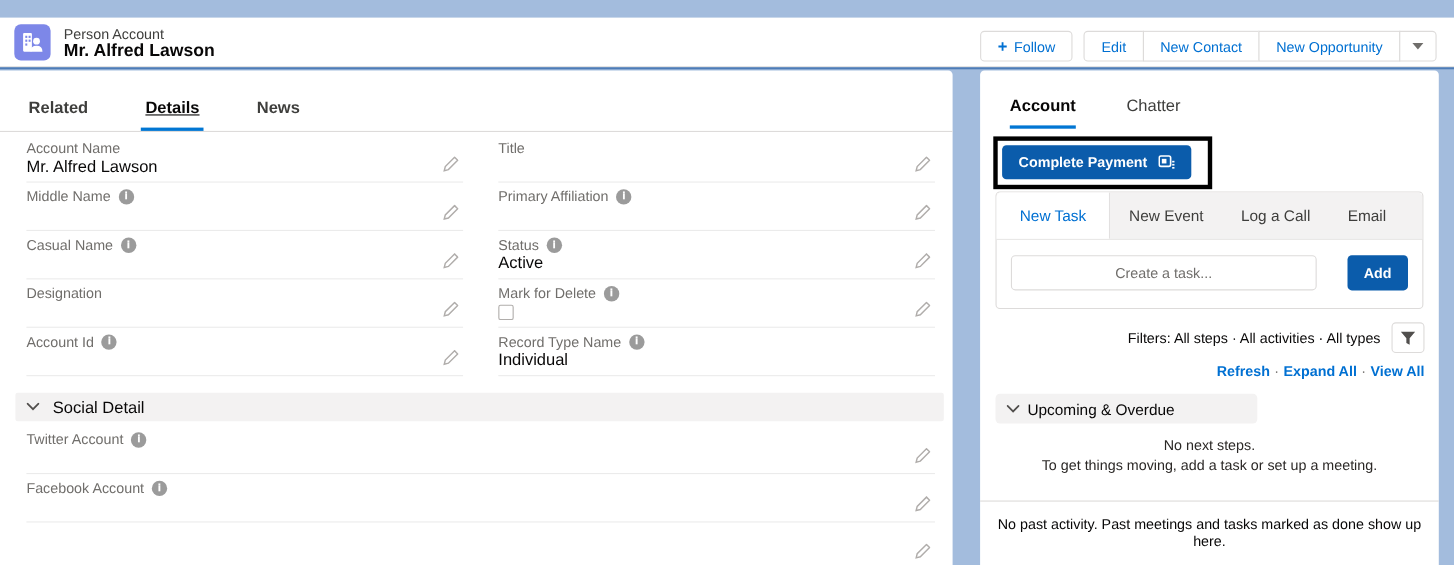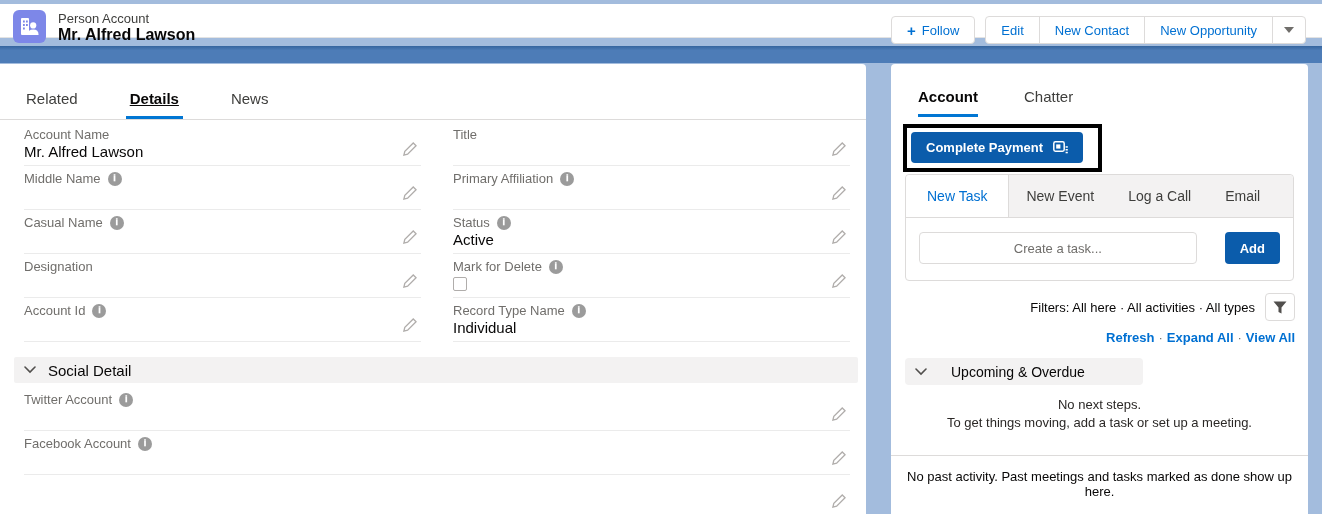--- a/index.html
+++ b/index.html
@@ -1,20 +1,20 @@
 <!DOCTYPE html>
 <html><head>
 <meta charset="utf-8">
 <style>
   * { margin:0; padding:0; box-sizing:border-box; }
   html,body { width:1322px; height:514px; overflow:hidden;
     font-family:"Liberation Sans", sans-serif; background:#a3bcdd; }
 
   
-  .topbar { position:absolute; top:4px; left:0; right:0; height:34px; background:#fff;
+  .topbar { position:absolute; top:16px; left:0; right:0; height:45px; background:#fff;
     border-bottom:1px solid #e3e3e3; z-index:3; }
   .entity { position:absolute; left:13px; top:6px; width:33px; height:33px;
     border-radius:6px; background:#7d87e8; display:flex; align-items:center; justify-content:center; }
   .rec-type { position:absolute; left:58px; top:7px; font-size:13px; color:#3e3e3c; }
   .rec-name { position:absolute; left:58px; top:22px; font-size:16px; font-weight:bold; color:#080707; }
 
   .actions { position:absolute; right:16px; top:12px; display:flex; align-items:center; }
   .btn { height:28px; display:flex; align-items:center; gap:6px; background:#fff;
     border:1px solid #dddbda; color:#0070d2; font-size:13px; padding:0 15px; cursor:pointer; }
   .btn-follow { border-radius:4px; margin-right:10px; }
@@ -30,21 +30,21 @@
     background:linear-gradient(#35659e, #4d7cb7 25%, #4d7cb7); z-index:2; }
 
   
   .card { position:absolute; top:64px; bottom:0; background:#fff; }
   .card-left  { left:0; width:866px; border-radius:0 4px 0 0; }
   .card-right { left:891px; width:417px; border-radius:4px 4px 0 0; }
 
   
   .ltabs { height:44px; border-bottom:1px solid #dddbda; padding-left:22px;
     display:flex; align-items:flex-end; margin-top:12px; }
-  .ltab { font-size:15px; color:#3e3e3c; padding:0 4px 12px; margin-right:44px; cursor:pointer; }
+  .ltab { font-size:15px; color:#3e3e3c; padding:0 4px 12px; margin-right:44px; cursor:pointer;font-weight:bold; }
   .ltab.active { font-weight:bold; color:#080707; text-decoration:underline;
     border-bottom:3px solid #0176d3; padding-bottom:9px; }
 
   .fields { display:grid; grid-template-columns:1fr 1fr; column-gap:32px;
     padding:2px 16px 0 24px; }
   .field { position:relative; border-bottom:1px solid #ebebeb; min-height:43px;
     padding:5px 26px 2px 0; }
   .f-label { font-size:13px; color:#706e6b; display:flex; align-items:center; gap:7px; }
   .f-value { font-size:15px; color:#080707; min-height:20px; margin-top:1px; }
   .info { width:14px; height:14px; border-radius:50%; background:#9b9b9b; color:#fff;
@@ -89,21 +89,21 @@
   .filters-row { display:flex; justify-content:flex-end; align-items:center; gap:10px;
     margin:12px 13px 0 0; }
   .filters-text { font-size:13px; color:#080707; }
   .funnel-btn { width:30px; height:28px; border:1px solid #dddbda; background:#fff;
     border-radius:4px; display:flex; align-items:center; justify-content:center; cursor:pointer; }
   .links-row { text-align:right; margin:9px 13px 0 0; font-size:13px; color:#0070d2; }
   .links-row a { color:#0070d2; text-decoration:none; cursor:pointer;font-weight:bold; }
   .link-sep { color:#706e6b; margin:0 4px; }
 
   .upc-bar { margin:13px 0 0 14px; width:238px; height:27px; background:#f3f2f2;
-    border-radius:4px; display:flex; align-items:center; gap:24px; padding:0 10px;
+    border-radius:4px; display:flex; align-items:center; gap:7px; padding:0 10px;
     font-size:14px; color:#080707; cursor:pointer; }
   .empty-state { margin-top:11px; text-align:center; font-size:13px; color:#2b2826; line-height:18px; }
   .r-divider { border:none; border-top:1px solid #dddbda; margin:23px 0 0; }
   .past-text { margin-top:13px; text-align:center; font-size:13px; color:#080707; }
 
   svg { display:block; }
 </style>
 </head>
 <body>
 
@@ -313,21 +313,21 @@
       <div class="ctab">Log a Call</div>
       <div class="ctab">Email</div>
     </div>
     <div class="comp-body">
       <input class="task-input" placeholder="Create a task..." style="">
       <button class="add-btn">Add</button>
     </div>
   </div>
 
   <div class="filters-row">
-    <span class="filters-text">Filters: All here · All activities · All types</span>
+    <span class="filters-text">Filters: All steps · All activities · All types</span>
     <button class="funnel-btn">
       <svg width="14" height="13" viewBox="0 0 14 13">
         <path d="M0.5 0.5 h13 l-5 6 v6 l-3-1.6 v-4.4 z" fill="#514f4d"></path>
       </svg>
     </button>
   </div>
 
   <div class="links-row">
     <a>Refresh</a><span class="link-sep">·</span><a>Expand All</a><span class="link-sep">·</span><a>View All</a>
   </div>

